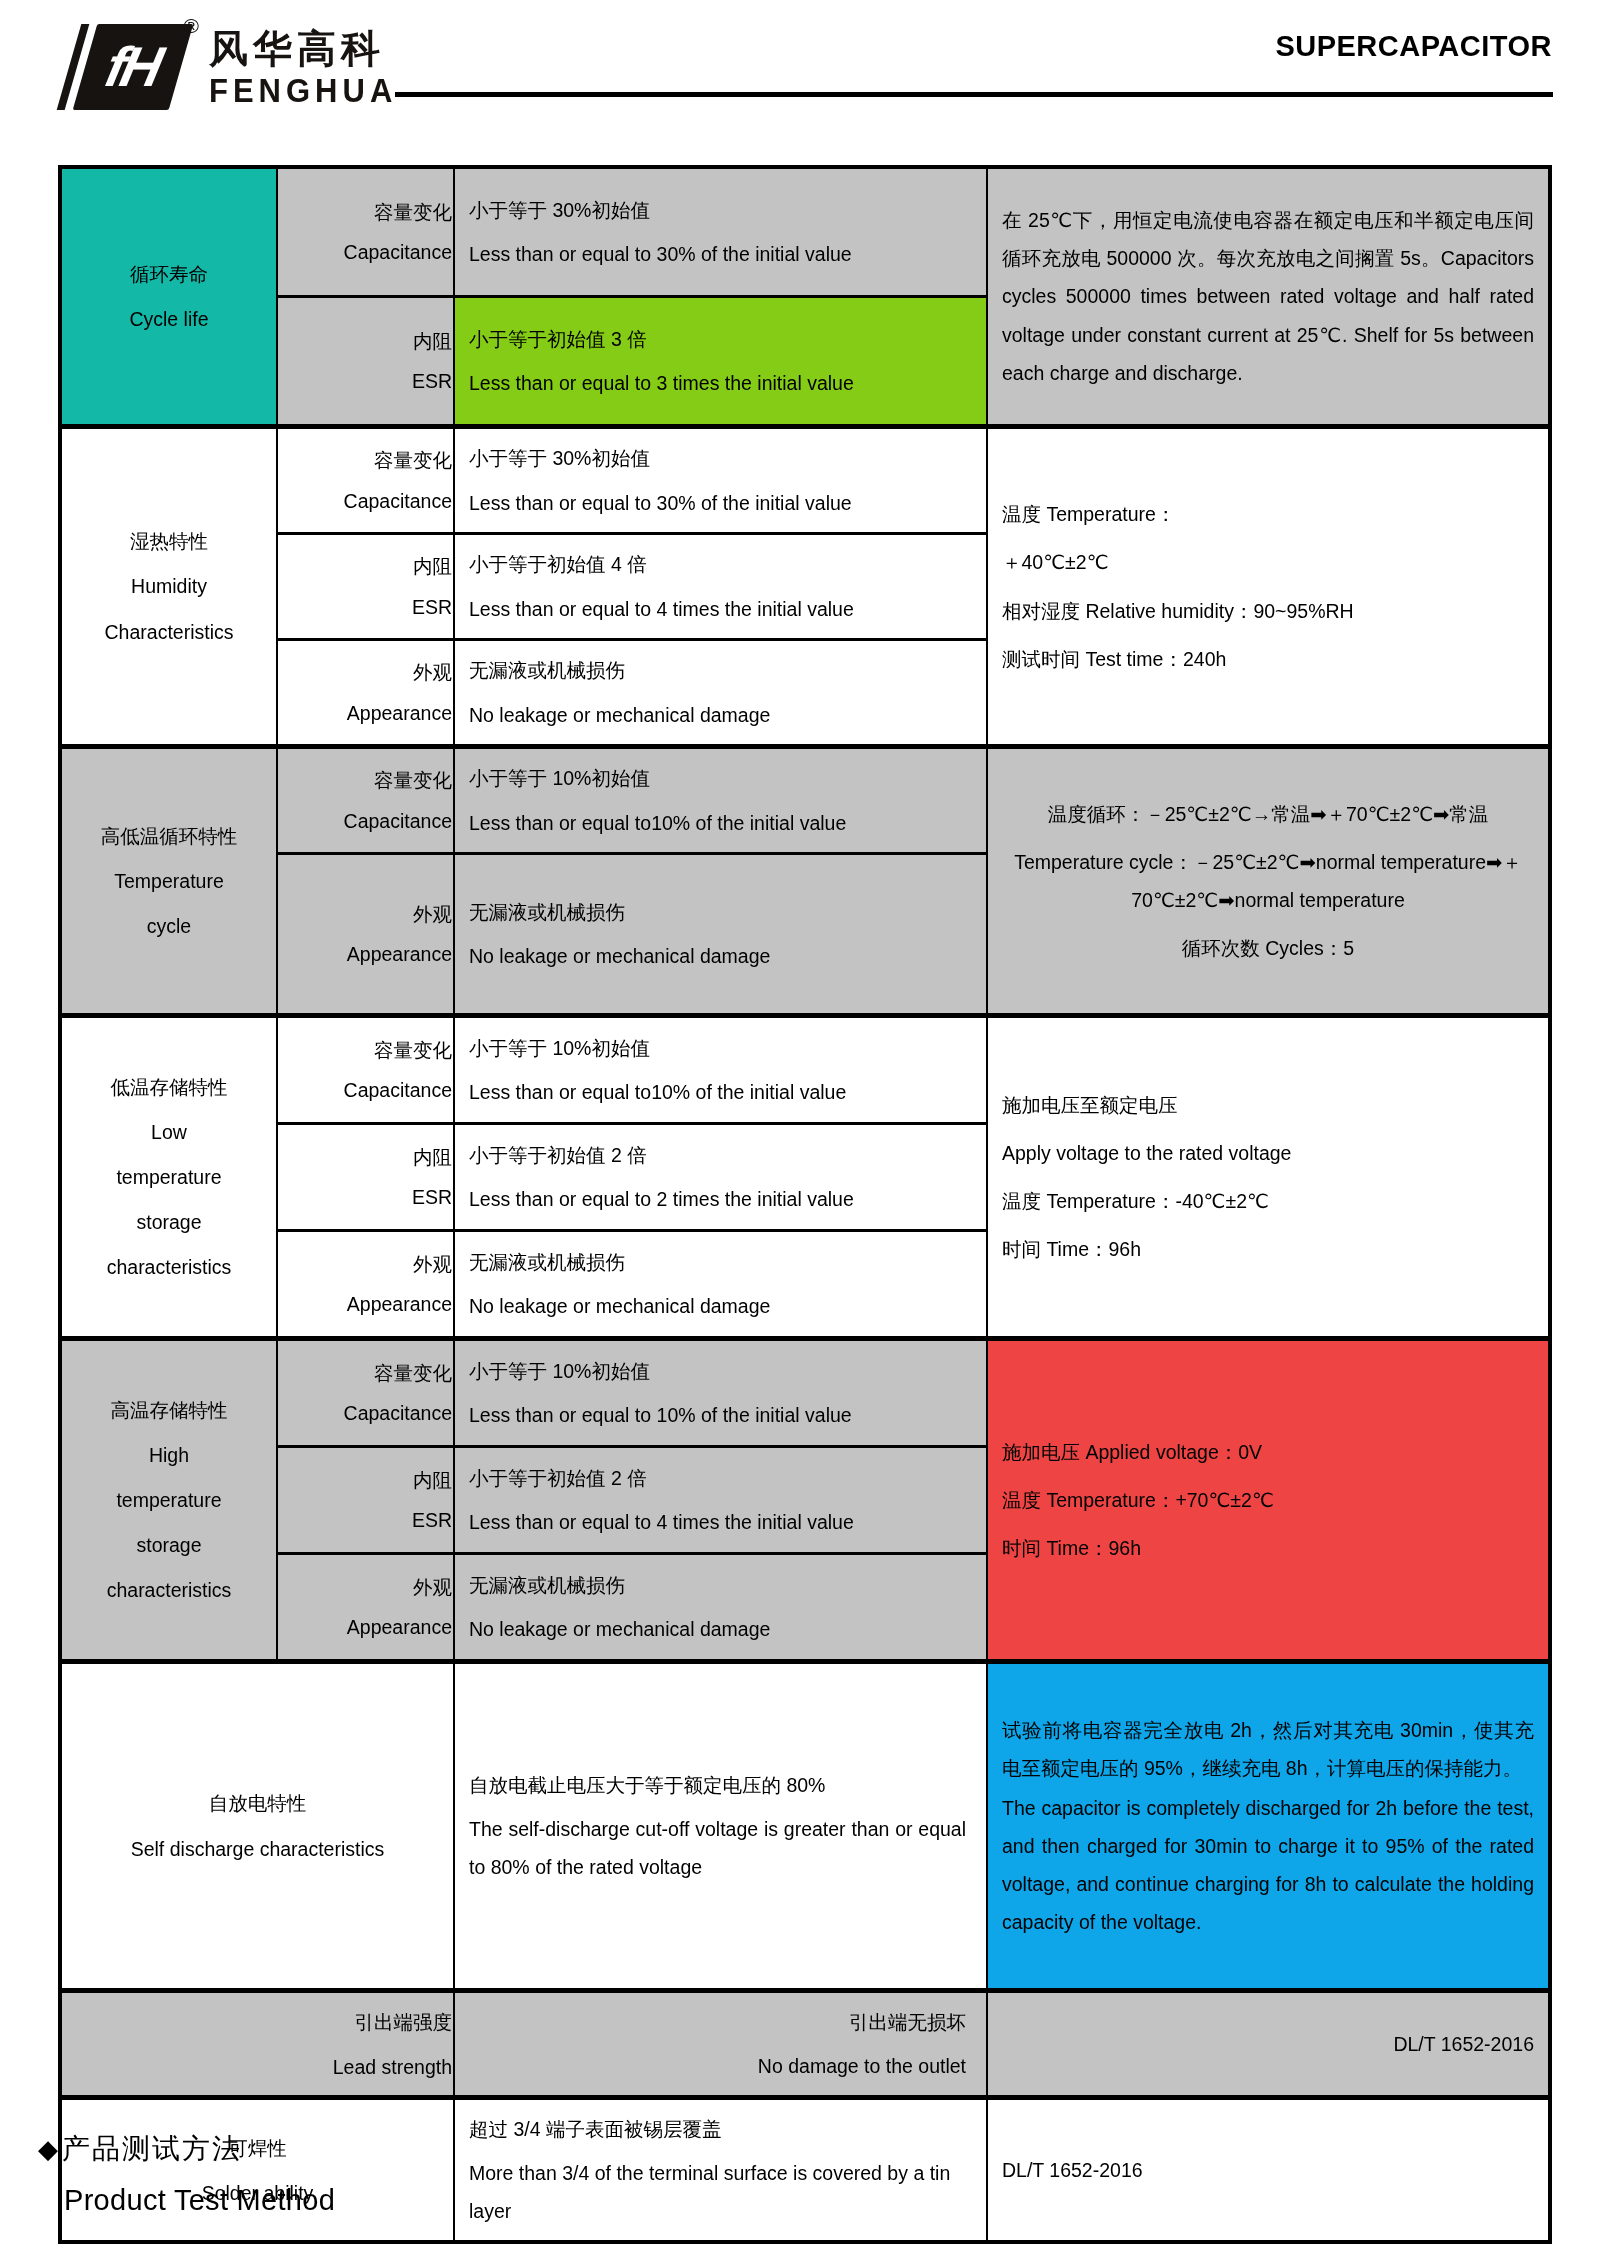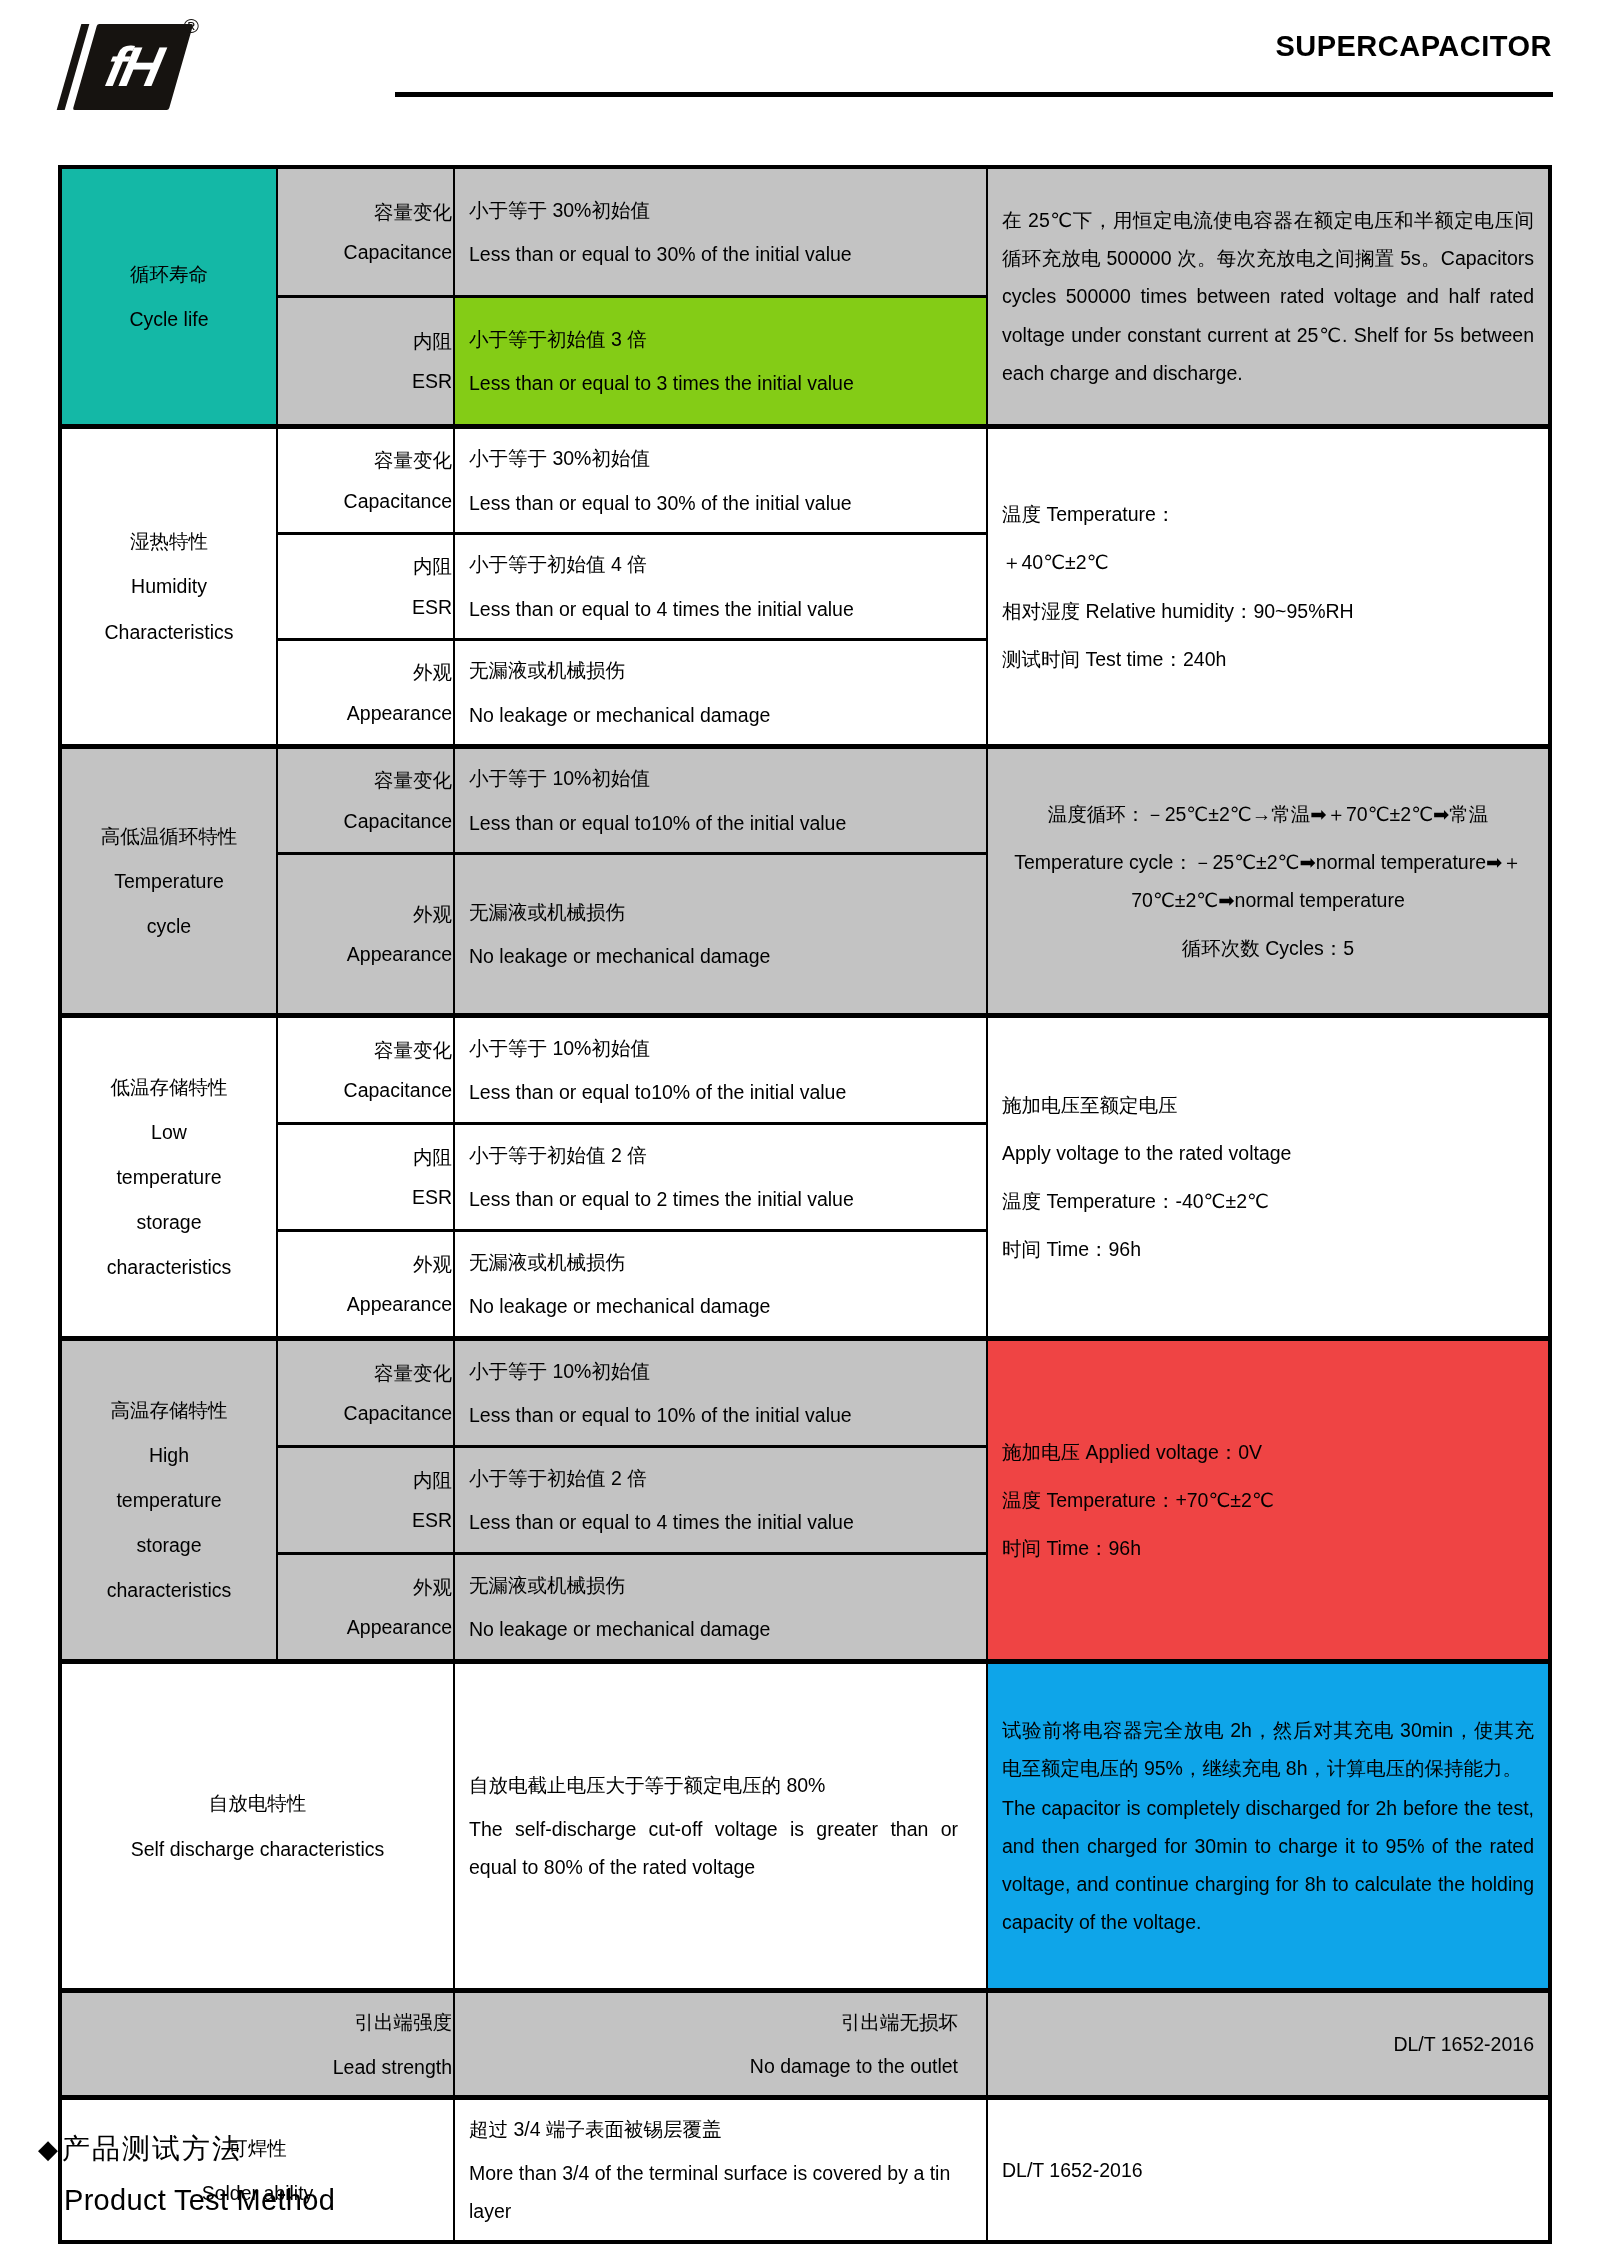--- a/index.html
+++ b/index.html
@@ -24,21 +24,21 @@
   table.spec-table{border-collapse:collapse;table-layout:fixed;position:absolute;left:58px;top:165px;}
   .spec-table td{border:2px solid #000;border-top:3px solid #000;vertical-align:middle;
                  font-size:19.5px;line-height:1.95;color:#000;overflow:hidden;}
   .spec-table tr.sec-first td{border-top:5px solid #000;}
   table.spec-table{border:4px solid #000;}
   .cell p{margin:0;}
   .name{text-align:center;}
   .name .ln{margin:7px 0;}
   .attr{text-align:right;}
   .attr .ln{margin:2px 0;}
-  .req{text-align:left;padding:4px 28px 4px 14px;}
+  .req{text-align:left;padding:4px 20px 4px 14px;}
   .req .line{margin:6px 0;}
   .cond{text-align:left;padding:6px 14px 6px 14px;}
   .cond .line{margin:10px 0;}
   .cond .para{margin:2px 0;text-align:justify;}
   .justify .line{text-align:justify;}
 
   
   tr.sec0 td{height:118px;}
   tr.sec1 td{height:95px;}
   tr.sec2.r0 td{height:95px;}
@@ -61,20 +61,24 @@
 <div class="page">
 
   <header>
     <div class="logo">
       <div class="logo-mark">
         <span class="mark-slash"></span>
         <span class="mark-block">
             <b>fH</b>
           </span>
         <span class="reg">®</span>
+      </div>
+      <div class="logo-text">
+        <div class="logo-cn">风华高科</div>
+        <div class="logo-en">FENGHUA</div>
       </div>
     </div>
     <div class="doc-title">SUPERCAPACITOR</div>
     <div class="header-rule"></div>
   </header>
 
   <table class="spec-table">
     <colgroup>
       <col style="width:217px">
         <col style="width:177px">

